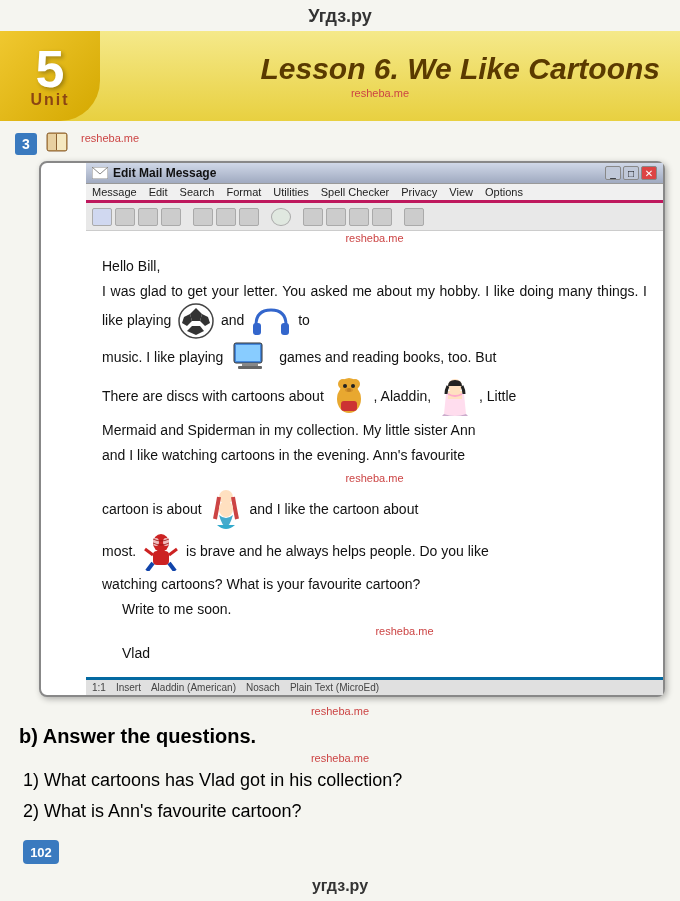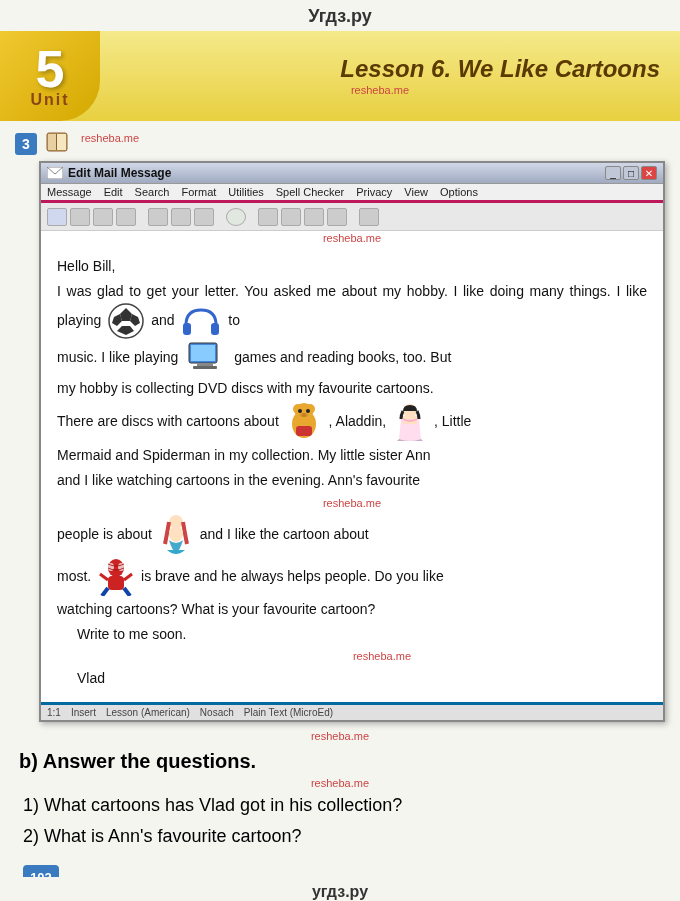--- a/index.html
+++ b/index.html
@@ -60,21 +60,21 @@
       margin-top: -4px;
     }
 
     .lesson-title-wrap {
       flex: 1;
       text-align: right;
       padding-right: 20px;
     }
 
     .lesson-title {
-      font-size: 24px;
+      font-size: 30px;
       font-style: italic;
       color: #5a3a00;
       font-weight: bold;
     }
 
     
     .main-content {
       background: #f5f5f0;
       padding: 10px 15px;
     }
@@ -115,22 +115,23 @@
       height: 22px;
       margin-right: 4px;
       flex-shrink: 0;
     }
 
     
     .email-window {
       border: 2px solid #888;
       background: white;
       margin: 4px 0 8px 24px;
-      border-radius: 0;
+      border-radius: 8px;
       box-shadow: 2px 2px 6px rgba(0,0,0,0.3);
+      padding-left: 45px;
     }
 
     .email-titlebar {
       background: linear-gradient(to bottom, #d0d8e8, #a0aac0);
       display: flex;
       align-items: center;
       justify-content: space-between;
       padding: 3px 6px;
       border-bottom: 1px solid #999;
     }
@@ -393,23 +394,20 @@
           <svg width="42" height="34" viewBox="0 0 42 34">
             <rect x="4" y="2" width="28" height="20" rx="2" fill="#4488dd" stroke="#333" stroke-width="1"></rect>
             <rect x="6" y="4" width="24" height="16" fill="#88ccff"></rect>
             <rect x="12" y="22" width="16" height="3" fill="#888"></rect>
             <rect x="8" y="25" width="24" height="3" rx="1" fill="#666"></rect>
           </svg>
         </span>
         <span> games and reading books, too. But</span>
       </p>
 
-      <p>
-        <span>my hobby is collecting DVD discs with my favourite cartoons.</span>
-      </p>
 
       <p>
         <span>There are discs with cartoons about </span>
         
         <span class="inline-img">
           <svg width="36" height="40" viewBox="0 0 36 40">
             <ellipse cx="18" cy="22" rx="12" ry="14" fill="#e8a830"></ellipse>
             <circle cx="18" cy="10" r="9" fill="#e8a830"></circle>
             <circle cx="12" cy="7" r="5" fill="#e8a830"></circle>
             <circle cx="24" cy="7" r="5" fill="#e8a830"></circle>
@@ -443,21 +441,21 @@
       <p>
         <span>Mermaid and Spiderman in my collection. My little sister Ann</span>
       </p>
       <p>
         <span>and I like watching cartoons in the evening. Ann's favourite</span>
       </p>
 
       <div class="resheba-watermark">resheba.me</div>
 
       <p>
-        <span>people is about </span>
+        <span>cartoon is about </span>
         
         <span class="inline-img">
           <svg width="34" height="42" viewBox="0 0 34 42">
             <circle cx="17" cy="8" r="7" fill="#ffe0c0"></circle>
 
             <path d="M10,8 Q8,20 6,30" fill="none" stroke="#cc4444" stroke-width="4"></path>
             <path d="M24,8 Q26,20 28,30" fill="none" stroke="#cc4444" stroke-width="4"></path>
 
             <ellipse cx="17" cy="20" rx="7" ry="8" fill="#ffe0c0"></ellipse>
 
@@ -507,21 +505,21 @@
     </div>
 
     <div class="email-statusbar">
       <span>
         <span>1:1</span>
       </span>
       <span>
         <span>Insert</span>
       </span>
       <span>
-        <span>Lesson (American)</span>
+        <span>Aladdin (American)</span>
       </span>
       <span>
         <span>Nosach</span>
       </span>
       <span>
         <span>Plain Text (MicroEd)</span>
       </span>
     </div>
   </div>
 

